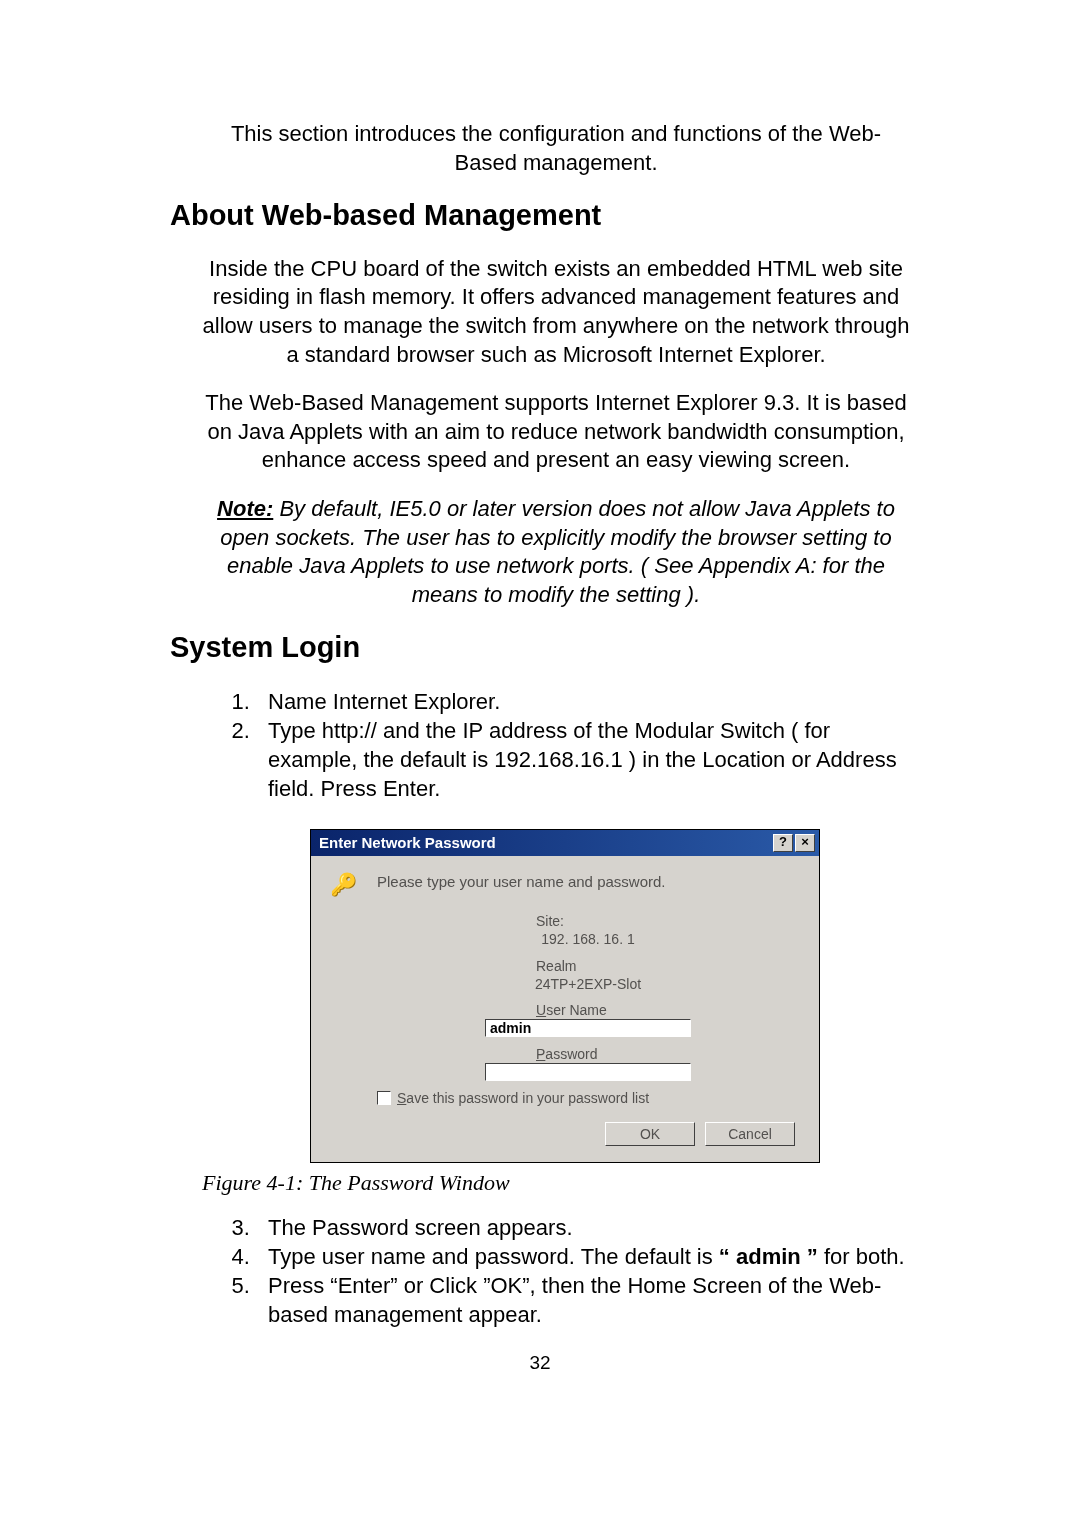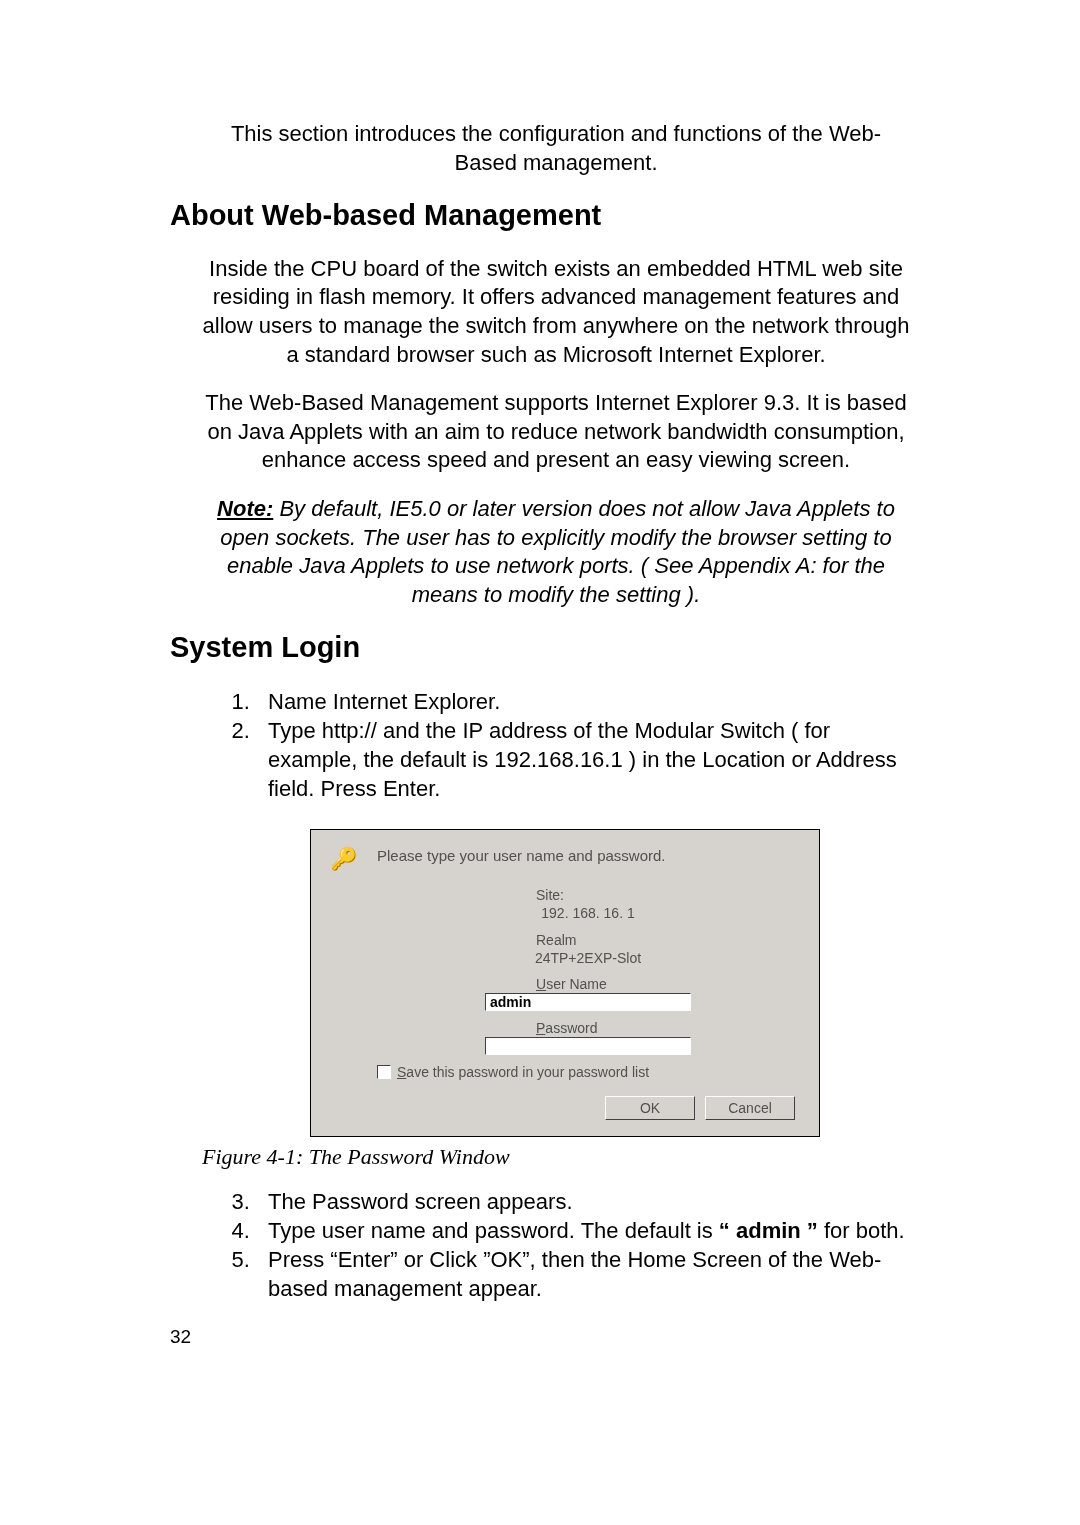--- a/index.html
+++ b/index.html
@@ -49,21 +49,21 @@
       line-height: 1.32;
     }
     .figure-caption {
       font-style: italic;
       margin-top: 6px;
       margin-bottom: 16px;
       margin-left: 32px;
       font-family: Liberation Serif, serif;
     }
     .page-num {
-      text-align: left;
+      text-align: center;
       margin-top: 22px;
       font-size: 19px;
     }
     .bold-inline {
       font-weight: bold;
     }
 
     
     .dialog-wrap {
       margin: 26px auto 6px 140px;
@@ -214,20 +214,27 @@
 
 <h2>System Login</h2>
 
 <ol start="1">
   <li>Name Internet Explorer.</li>
   <li>Type http:// and the IP address of the Modular Switch ( for example, the default is 192.168.16.1 ) in the Location or Address field. Press Enter.</li>
 </ol>
 
 <div class="dialog-wrap">
   <div class="dialog">
+    <div class="titlebar">
+      <span class="title-text">Enter Network Password</span>
+      <div class="title-btns">
+        <div class="tbtn">?</div>
+        <div class="tbtn">×</div>
+      </div>
+    </div>
     <div class="dbody">
       <div class="top-row">
         <div class="key-icon">🔑</div>
         <div>Please type your user name and password.</div>
       </div>
       <div class="indent-block">
         <div class="field-row">
           <div class="field-label">Site:</div>
           <div class="field-value">192. 168. 16. 1</div>
         </div>

